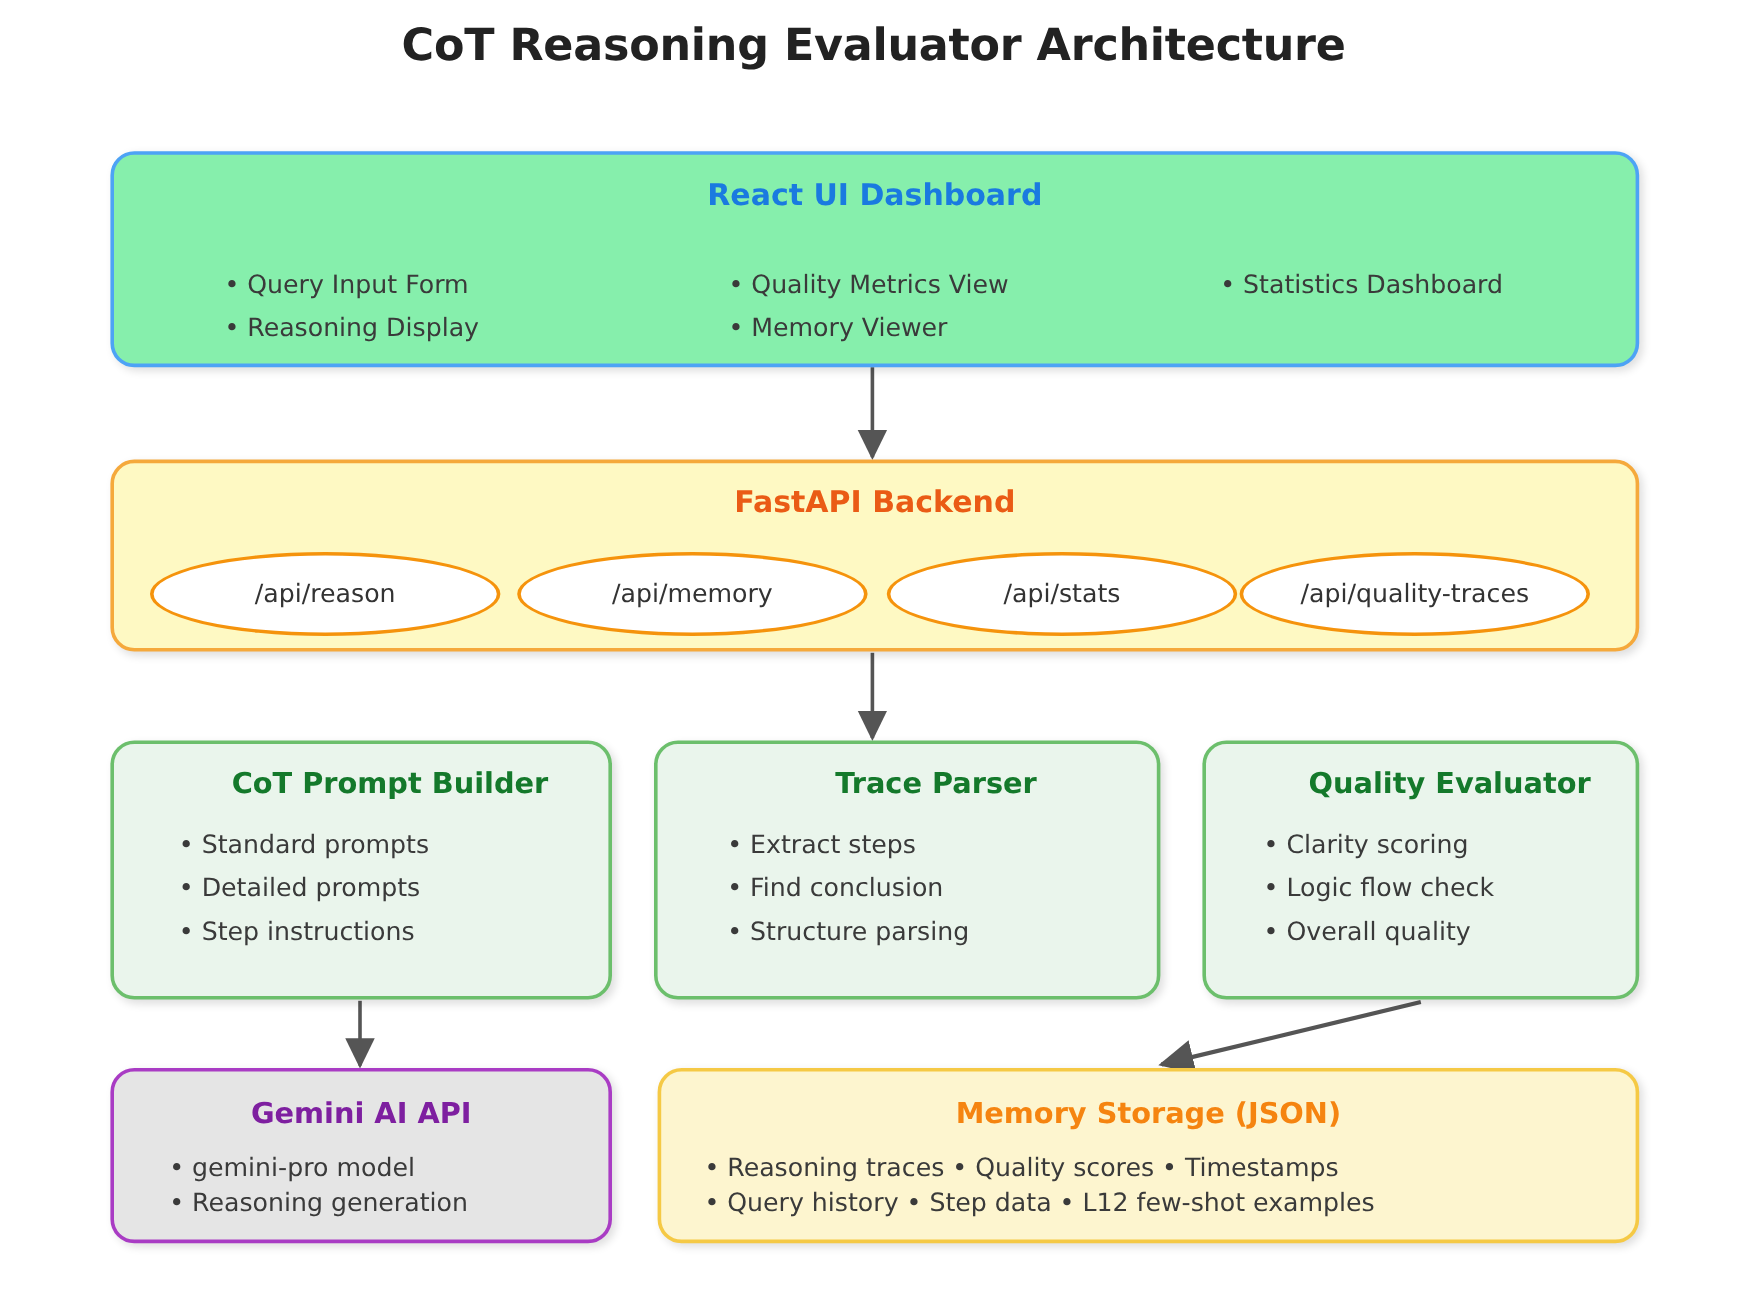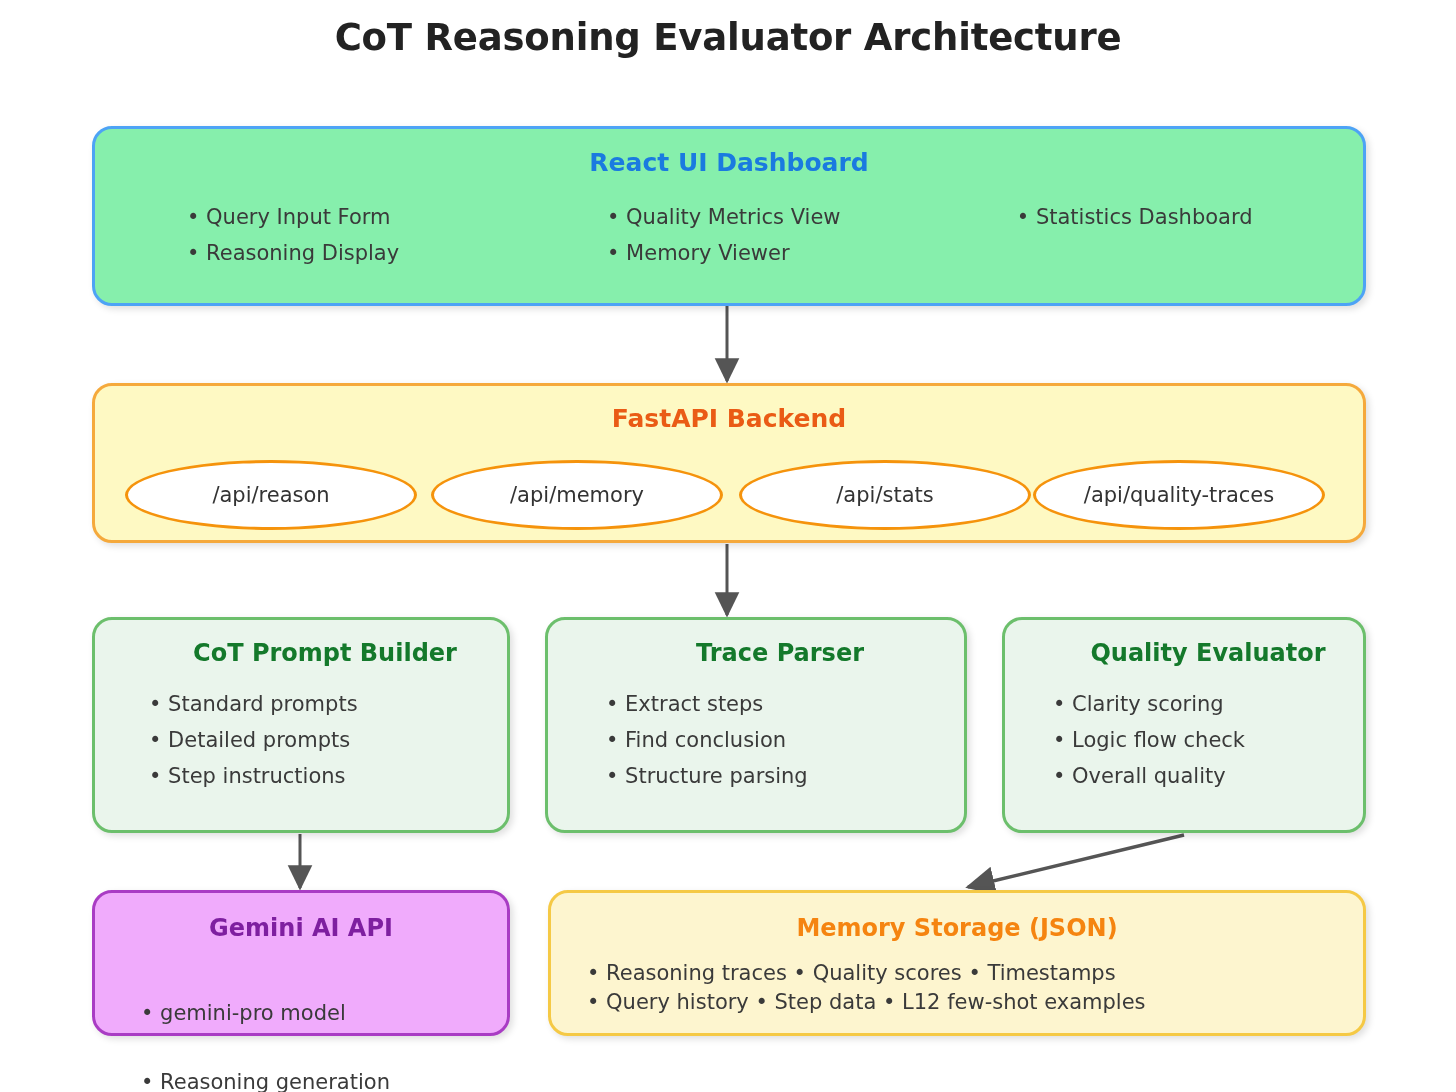--- a/index.html
+++ b/index.html
@@ -55,33 +55,33 @@
 
   
   .node.orange { background: #fef9c3; border-color: #f5a93c; }
   .orange .node-title { color: #ea5b15; }
 
   
   .node.green { background: #eaf5ec; border-color: #6cbf6c; }
   .green .node-title { color: #14792b; }
 
   
-  .node.purple { background: #f0abfc; border-color: #a93cc4; }
+  .node.purple { background: #e5e5e5; border-color: #a93cc4; }
   .purple .node-title { color: #7e1fa0; }
 
   
   .node.yellow { background: #fdf5cf; border-color: #f5c945; }
   .yellow .node-title { color: #f58410; }
 
   
   #react-ui-dashboard { left: 92px;  top: 126px; width: 1274px; height: 180px; }
   #react-ui-dashboard .node-title { font-size: 25px; margin-top: 20px; }
   .dash-cols {
     position: absolute;
-    left: 0; right: 0; top: 70px;
+    left: 0; right: 0; top: 90px;
     display: flex;
   }
   .dash-col { box-sizing: border-box; }
   .dash-col.c1 { width: 460px; padding-left: 92px; }
   .dash-col.c2 { width: 460px; padding-left: 54px; }
   .dash-col.c3 { width: 354px; padding-left: 6px; }
   .bullet-line {
     font-size: 21px;
     color: #3a3a3a;
     line-height: 36px;
@@ -121,21 +121,21 @@
   #quality-evaluator  { left: 1002px;top: 617px; width: 364px; height: 216px; }
   .node.green .node-title { font-size: 24px; margin-top: 20px; padding-left: 48px; }
   .green .bullets { position: absolute; top: 66px; left: 0; right: 0; }
   .green .bullets .bullet-line { padding-left: 54px; }
   #quality-evaluator .bullets .bullet-line { padding-left: 48px; }
   #trace-parser .bullets .bullet-line { padding-left: 58px; }
 
   #gemini-ai-api { left: 92px; top: 890px; width: 418px; height: 146px; }
   #gemini-ai-api .node-title { font-size: 24px; margin-top: 22px; }
   #gemini-ai-api .bullets { position: absolute; top: 66px; left: 0; right: 0; }
-  #gemini-ai-api .bullet-line { padding-left: 46px; line-height: 29px; margin-top: 40px; }
+  #gemini-ai-api .bullet-line { padding-left: 46px; line-height: 29px; }
 
   #memory-storage { left: 548px; top: 890px; width: 818px; height: 146px; }
   #memory-storage .node-title { font-size: 24px; margin-top: 22px; }
   #memory-storage .bullets { position: absolute; top: 66px; left: 0; right: 0; }
   #memory-storage .bullet-line { padding-left: 36px; line-height: 29px; }
 
   
   #arrows {
     position: absolute;
     left: 0; top: 0;

